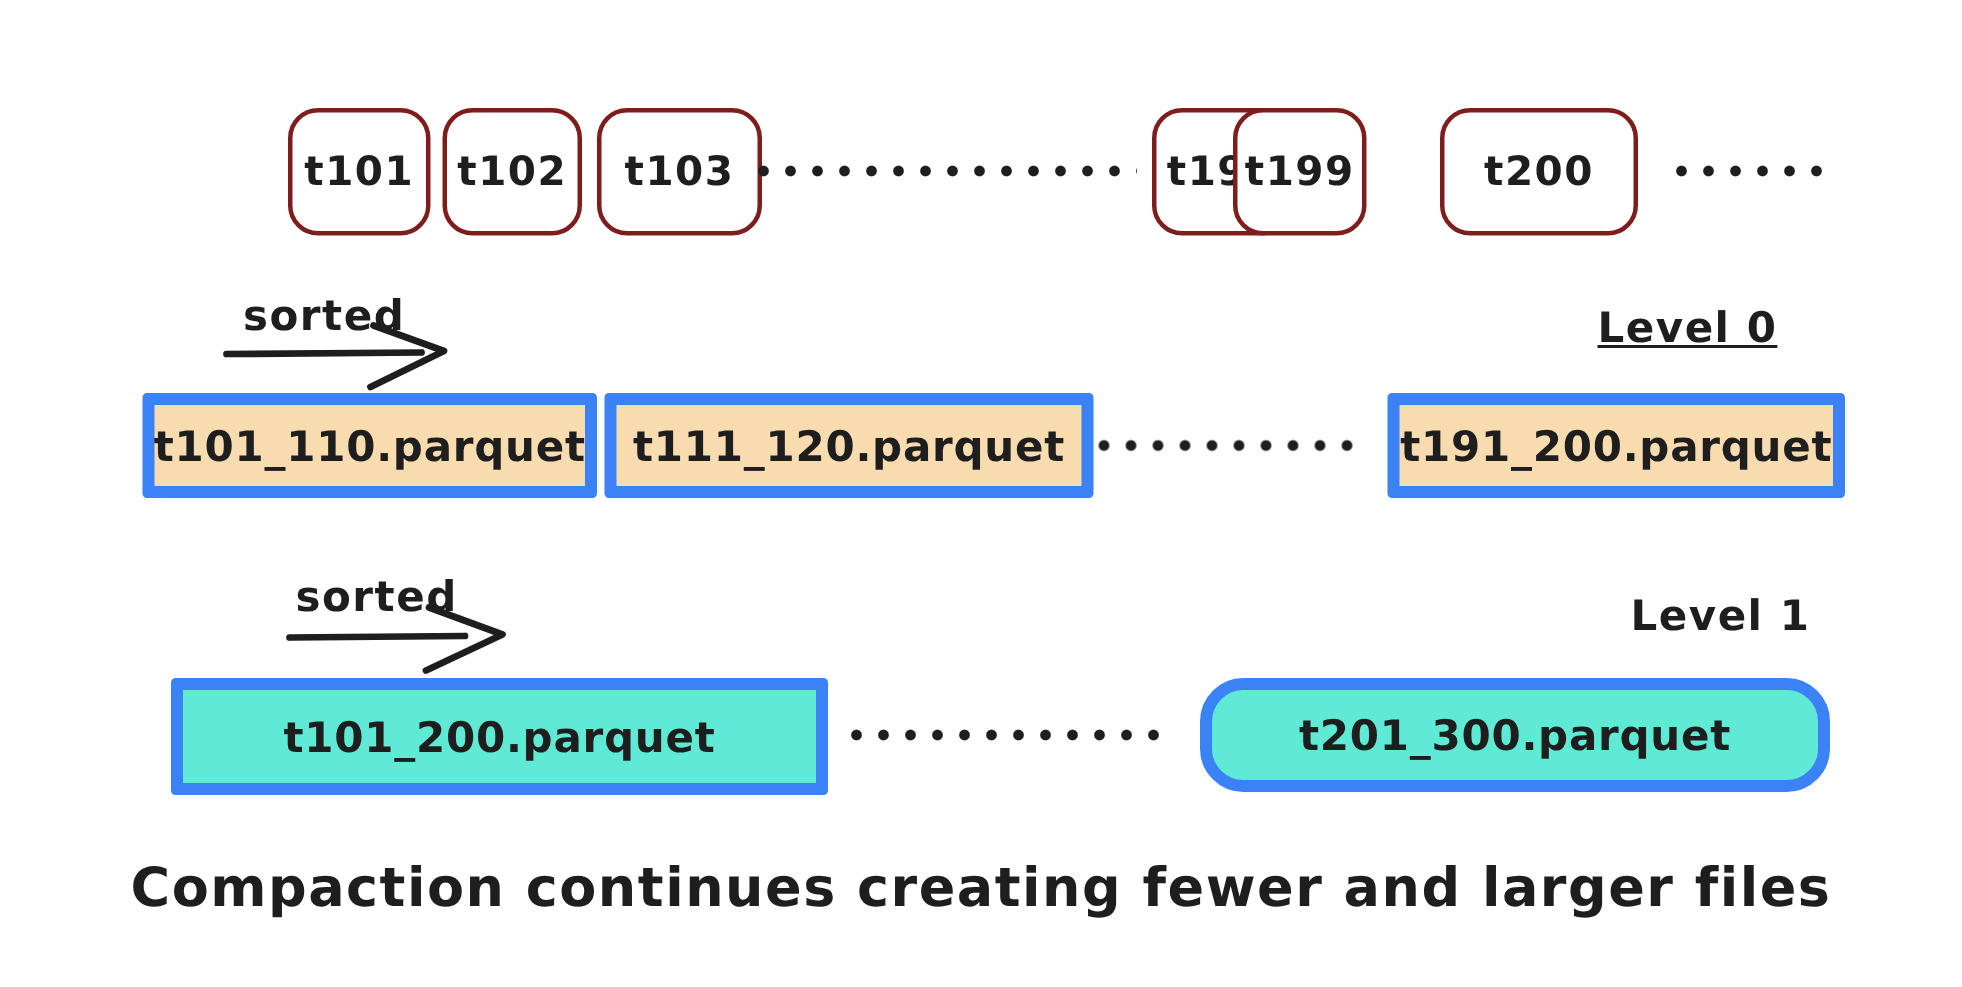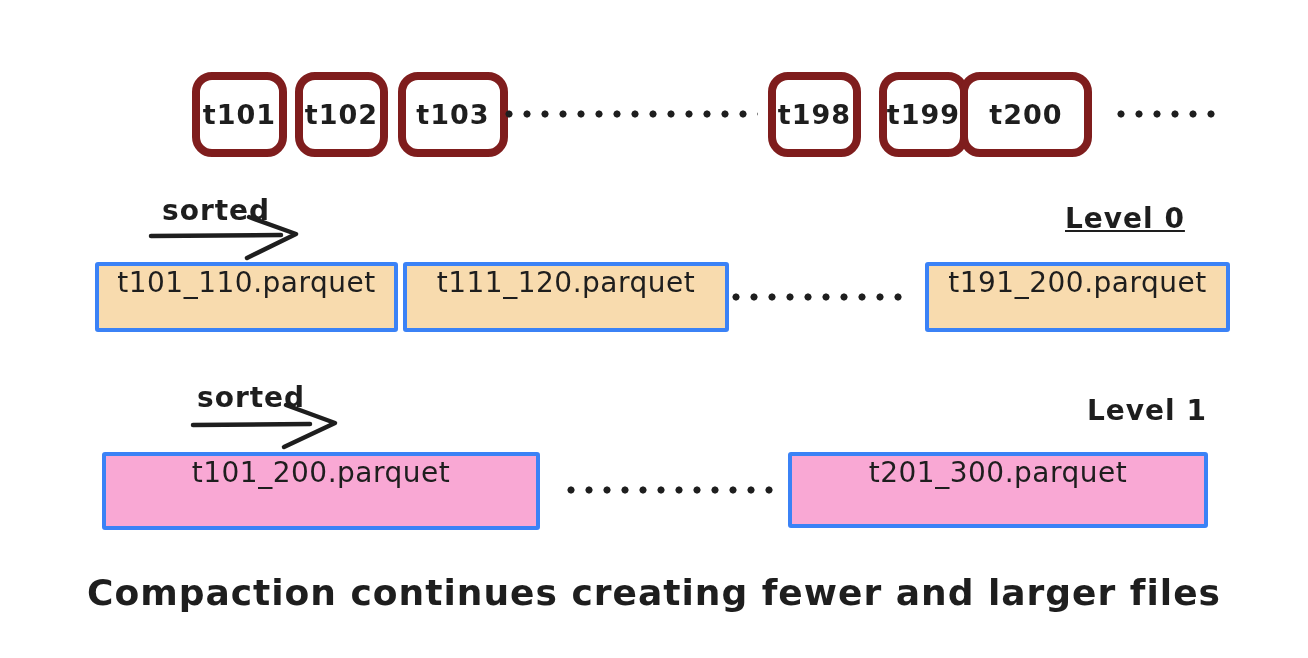--- a/index.html
+++ b/index.html
@@ -12,44 +12,45 @@
     height: 658px;
     background: #ffffff;
     overflow: hidden;
   }
 
   
   .ts-box {
     position: absolute;
     top: 72px;
     height: 85px;
-    border: 8px solid #7f1d1d;
+    border: 3px solid #7f1d1d;
     border-radius: 20px;
     background: #ffffff;
     display: flex;
     align-items: center;
     justify-content: center;
     font-size: 27px;
     font-weight: 600;
     letter-spacing: 1px;
   }
 
   
   .file-box {
     position: absolute;
-    border: 4px solid #3b82f6;
+    border: 8px solid #3b82f6;
     border-radius: 3px;
     display: flex;
+    align-items: center;
     justify-content: center;
     font-size: 28px;
-    font-weight: 400;
+    font-weight: 700;
     letter-spacing: 0.5px;
   }
   .level0-fill { background: #f8dbae; }
-  .level1-fill { background: #f9a8d4; }
+  .level1-fill { background: #5eead4; margin-left: 12px; }
 
   
   .dots {
     position: absolute;
     height: 12px;
     background-image: radial-gradient(circle, #1e1e1e 3.2px, transparent 3.9px);
     background-size: 18px 12px;
     background-repeat: repeat-x;
     background-position: left center;
   }
@@ -99,21 +100,21 @@
   <div class="ts-box" style="left:295px; width:93px;">
       <span>t102</span>
     </div>
   <div class="ts-box" style="left:398px; width:110px;">
       <span>t103</span>
     </div>
   <div class="dots" style="left:500px; top:108px; width:258px;"></div>
   <div class="ts-box" style="left:768px; width:93px;">
       <span>t198</span>
     </div>
-  <div class="ts-box" style="left:879px; width:89px;justify-content:flex-end;">
+  <div class="ts-box" style="left:822px; width:89px;">
       <span>t199</span>
     </div>
   <div class="ts-box" style="left:960px; width:132px;">
       <span>t200</span>
     </div>
   <div class="dots" style="left:1112px; top:108px; width:106px;"></div>
 
   <div class="sorted-label" style="left:162px; top:194px;">sorted</div>
   <svg class="arrow-svg" style="left:148px; top:212px;" width="155" height="50" viewBox="0 0 155 50">
     <path d="M3,24 L133,23"></path>
@@ -136,19 +137,19 @@
   <svg class="arrow-svg" style="left:190px; top:400px;" width="152" height="50" viewBox="0 0 152 50">
     <path d="M3,25 L120,24"></path>
     <polyline points="96,5 145,23 94,47"></polyline>
   </svg>
   <div class="level-label" style="left:1087px; top:394px;">Level 1</div>
 
   <div class="file-box level1-fill" style="left:102px; top:452px; width:438px; height:78px;">
       <span>t101_200.parquet</span>
     </div>
   <div class="dots" style="left:562px; top:484px; width:212px;"></div>
-  <div class="file-box level1-fill" style="left:788px; top:452px; width:420px; height:76px;">
+  <div class="file-box level1-fill" style="left:788px; top:452px; width:420px; height:76px;border-radius:29px;">
       <span>t201_300.parquet</span>
     </div>
 
   <div class="caption">Compaction continues creating fewer and larger files</div>
 
 </div>
 
 </body></html>

